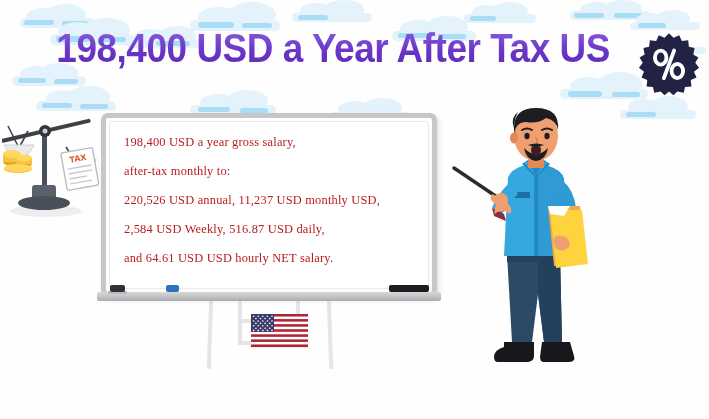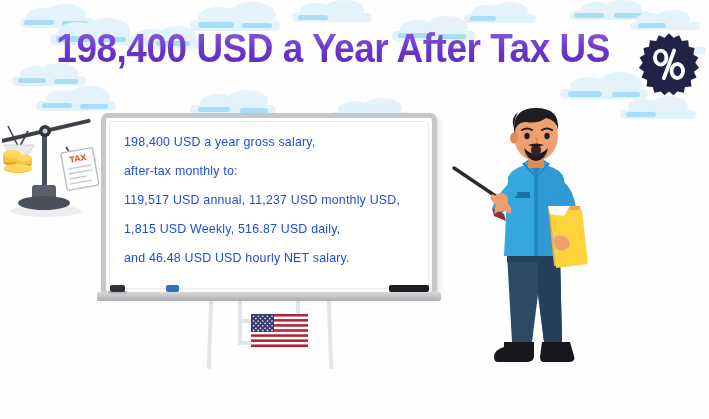--- a/index.html
+++ b/index.html
@@ -112,23 +112,23 @@
     top: 3px;
     right: 3px;
     bottom: 3px;
     background: #ffffff;
     border: 1px solid #e8e9ea;
     border-radius: 3px;
     box-sizing: border-box;
     padding: 14px 12px 0 14px;
   }
   .board-line {
-    font-family: Liberation Sans, sans-serif;
+    font-family: Liberation Serif, serif;
     font-size: 12.4px;
-    color: #1d4ed8;
+    color: #b91c1c;
     line-height: 1;
     margin-bottom: 16.5px;
     letter-spacing: 0.2px;
     white-space: nowrap;
     font-stretch: condensed;
   }
 
   
   #tray {
     position: absolute;
@@ -492,23 +492,23 @@
           <circle cx="16.4" cy="16.4" r="0.8"></circle>
           <circle cx="21" cy="16.4" r="0.8"></circle>
       </g>
     </svg>
   </div>
 
   <div id="whiteboard">
     <div id="whiteboard-inner">
       <div class="board-line">198,400 USD a year gross salary,</div>
       <div class="board-line">after-tax monthly to:</div>
-      <div class="board-line">119,517 USD annual, 11,237 USD monthly USD,</div>
-      <div class="board-line">1,815 USD Weekly, 516.87 USD daily,</div>
-      <div class="board-line">and 46.48 USD USD hourly NET salary.</div>
+      <div class="board-line">220,526 USD annual, 11,237 USD monthly USD,</div>
+      <div class="board-line">2,584 USD Weekly, 516.87 USD daily,</div>
+      <div class="board-line">and 64.61 USD USD hourly NET salary.</div>
     </div>
   </div>
 
   <div id="tray"></div>
   <div id="eraser-base"></div>
   <div id="eraser"></div>
   <div id="marker-blue"></div>
   <div id="marker-black"></div>
 
   <div id="person">

